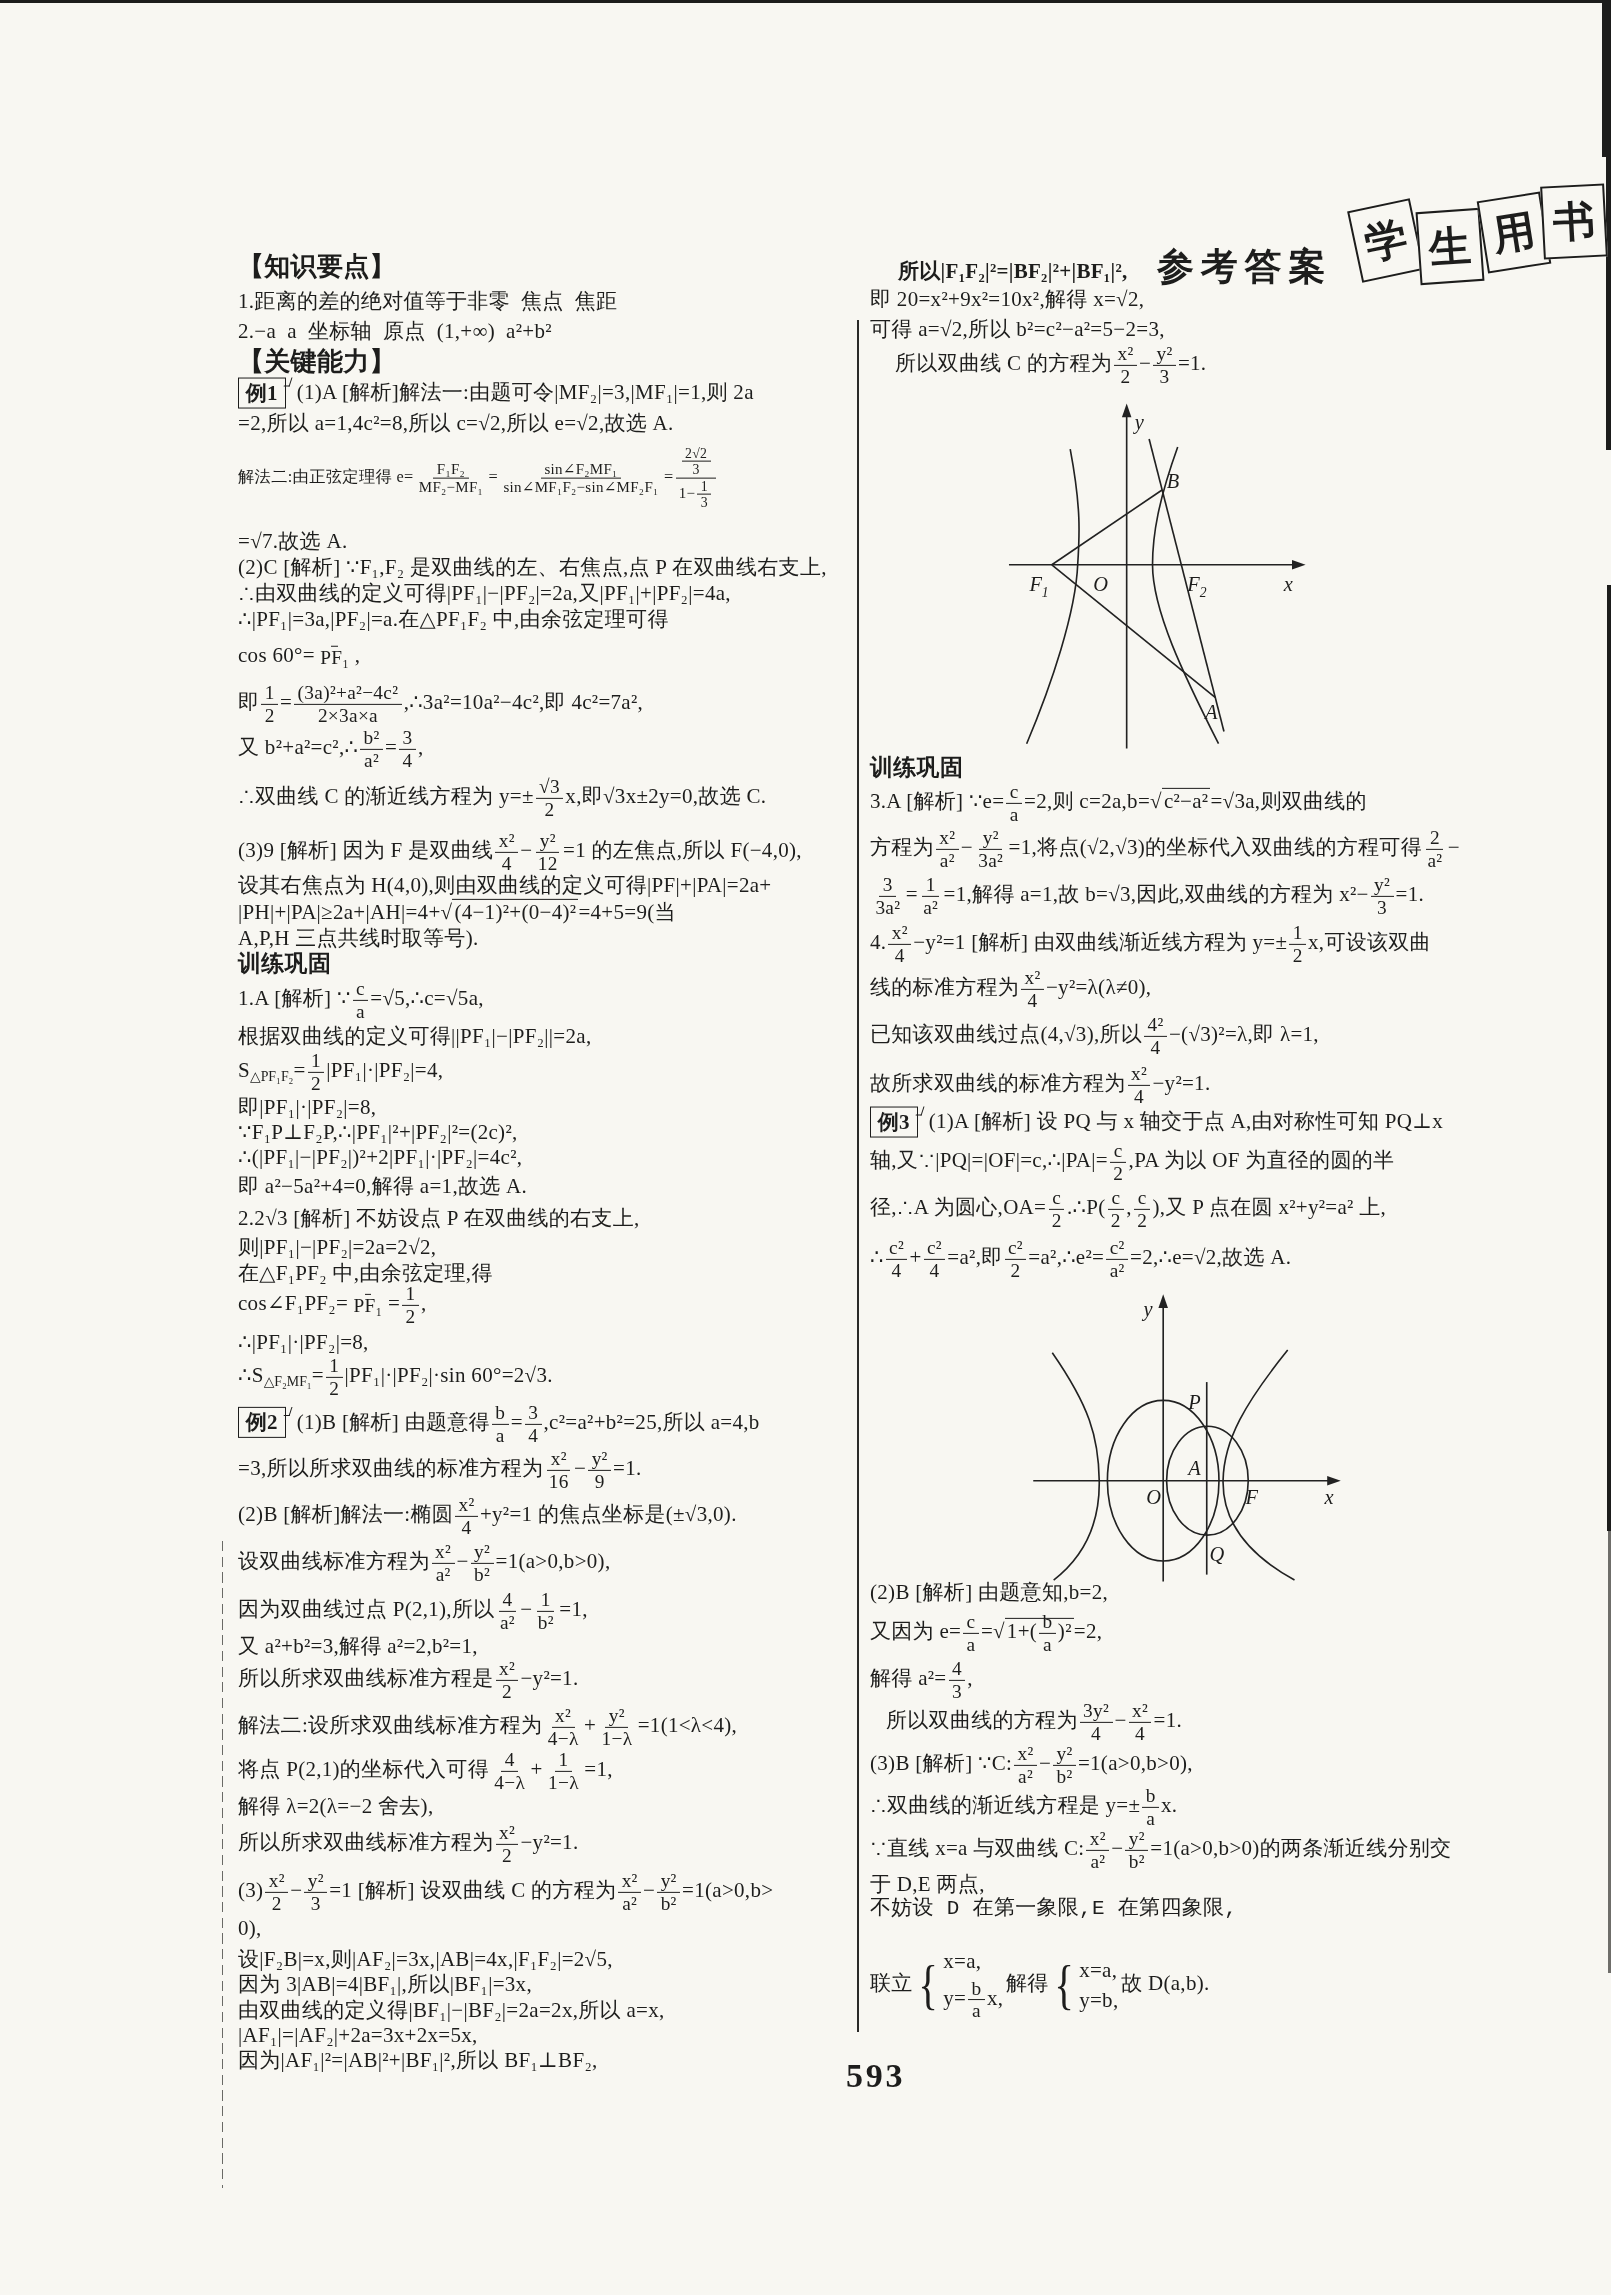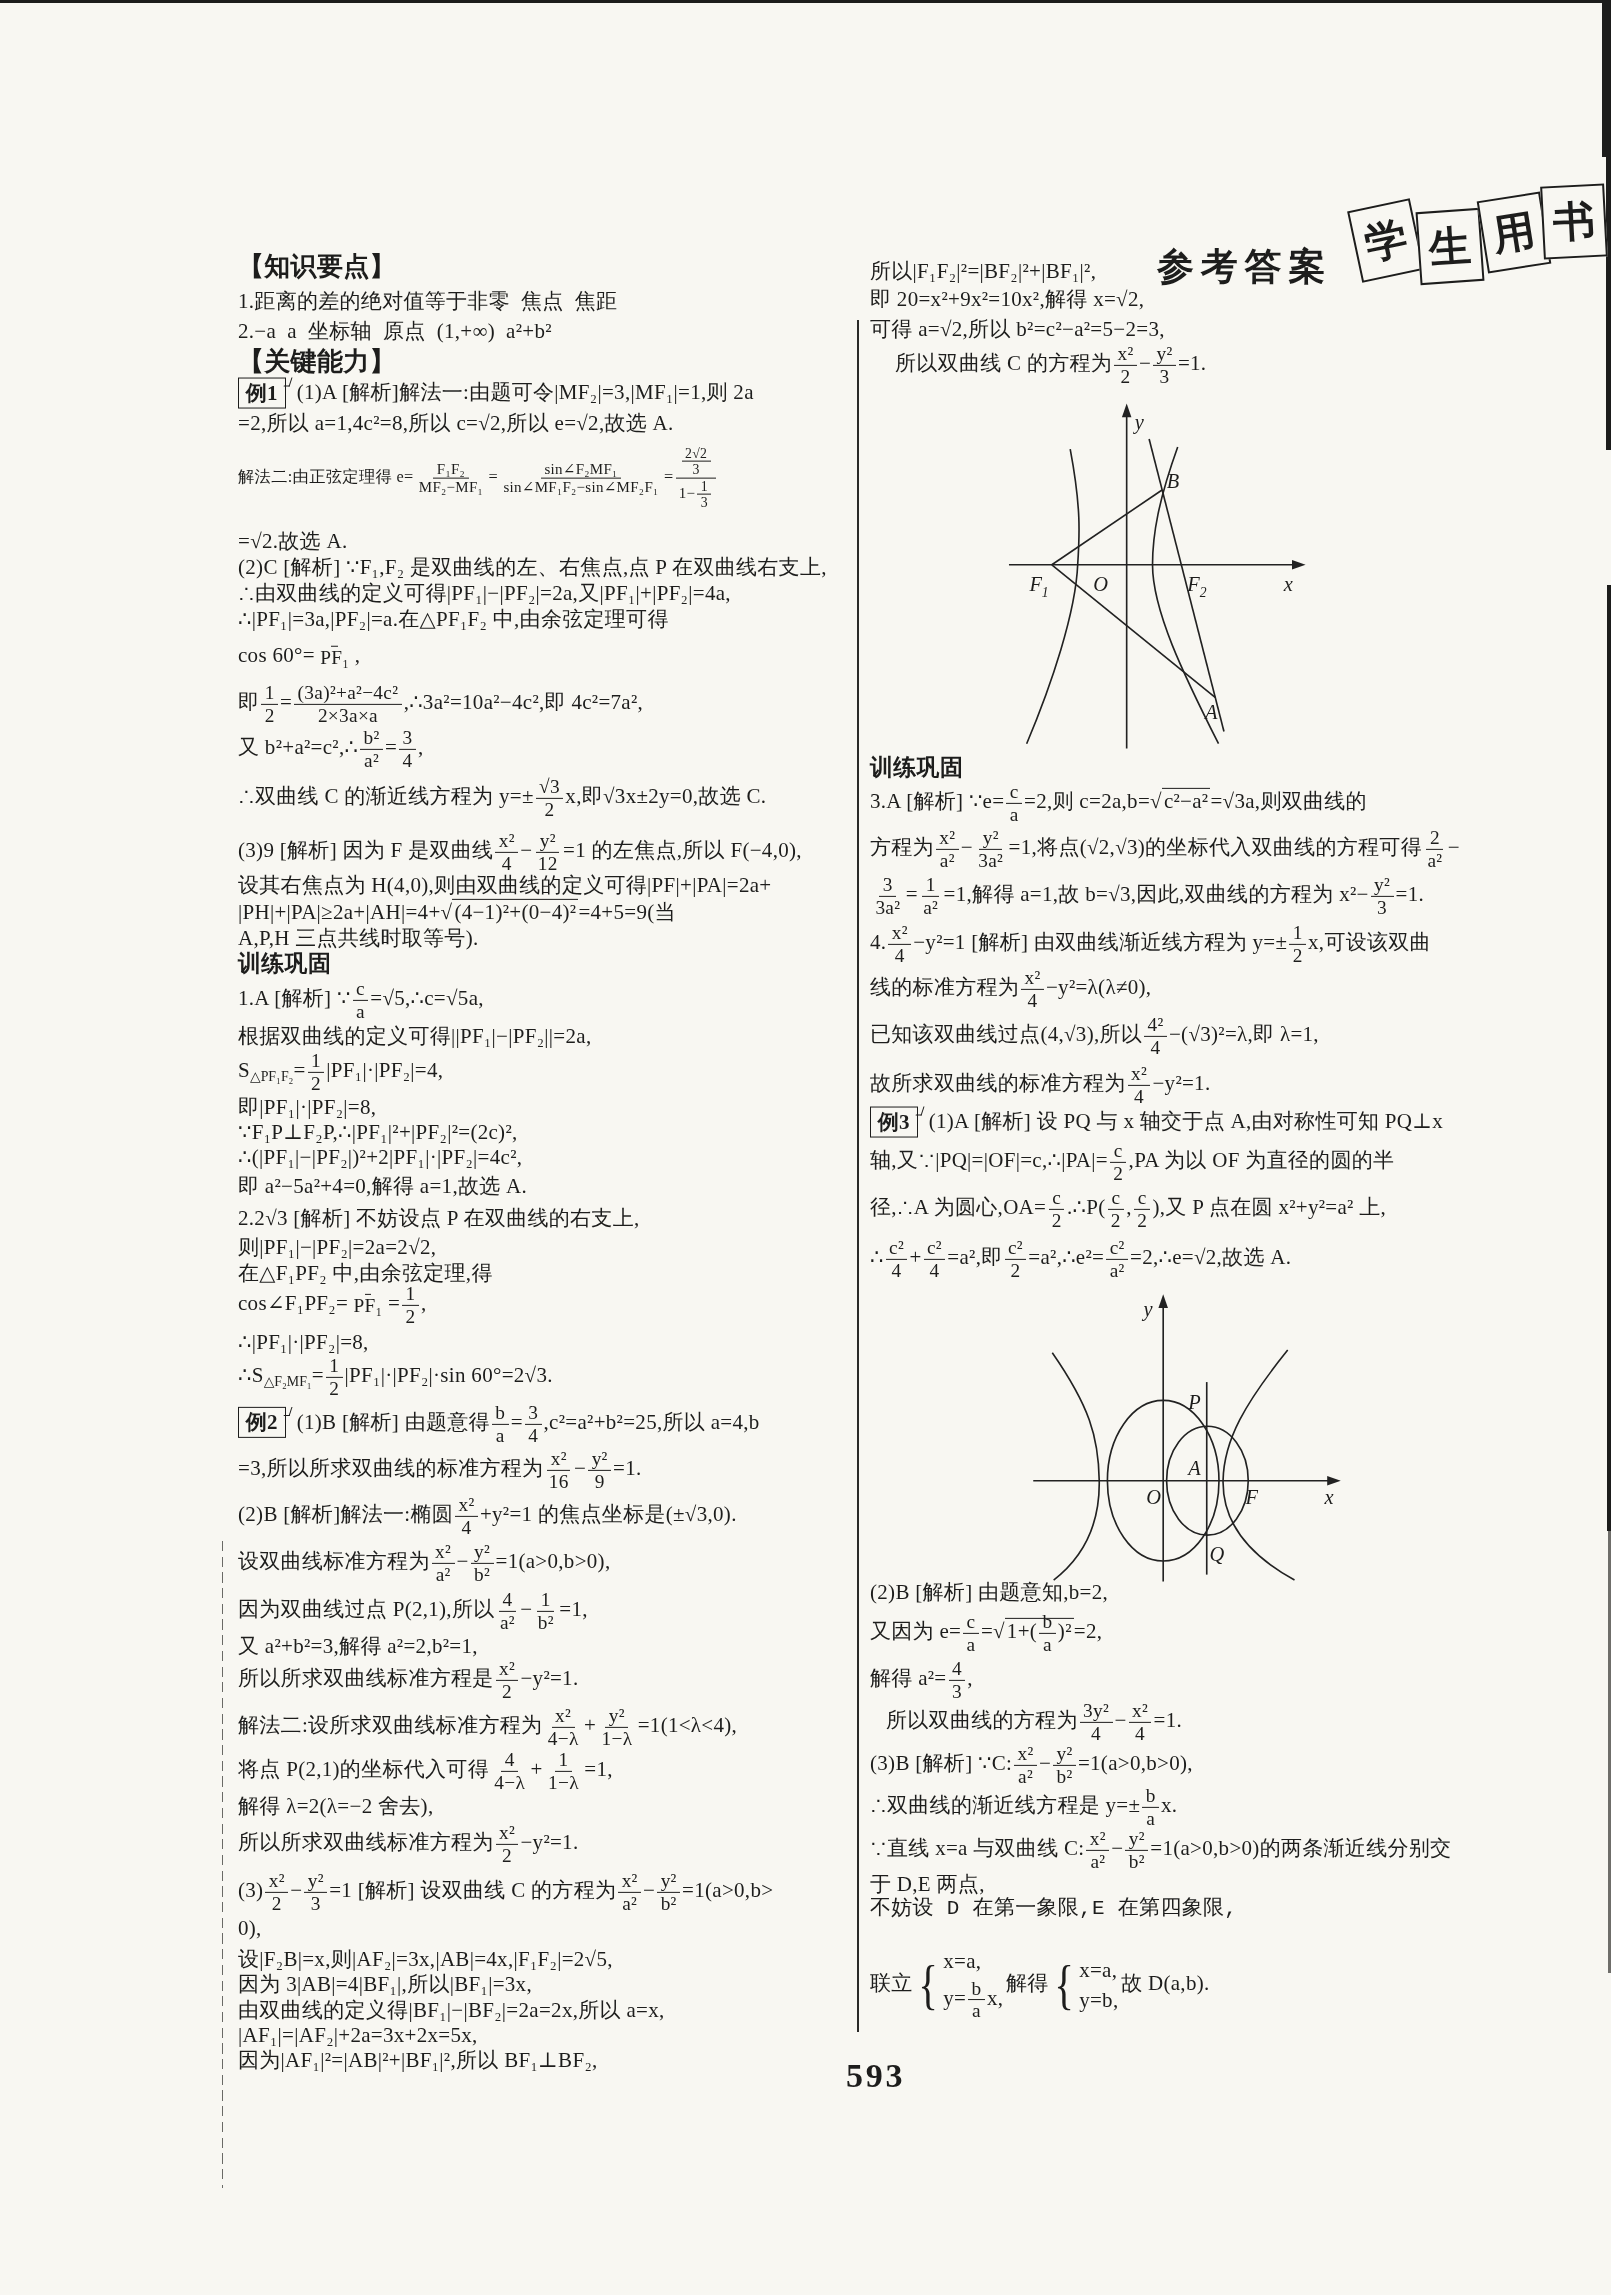--- a/index.html
+++ b/index.html
@@ -103,21 +103,21 @@
 
   <div class="pagenum" style="left:846px;top:2057px;">593</div>
 
 <div class="ln b" style="left: 238px; top: 267px; font-size: 26px;">【知识要点】</div>
     <div class="ln" style="left: 238px; top: 301px;">1.距离的差的绝对值等于非零  焦点  焦距</div>
     <div class="ln" style="left: 238px; top: 331px; font-family: Liberation Serif, serif;">2.−a  a  坐标轴  原点  (1,+∞)  a²+b²</div>
     <div class="ln b" style="left: 238px; top: 362px; font-size: 26px;">【关键能力】</div>
     <div class="ln" style="left: 238px; top: 393px;"><span class="exbox">例1</span>(1)A [解析]解法一:由题可令|MF₂|=3,|MF₁|=1,则 2a</div>
     <div class="ln" style="left: 238px; top: 423px;">=2,所以 a=1,4c²=8,所以 c=√2,所以 e=√2,故选 A.</div>
     <div class="ln" style="left: 238px; top: 478px; font-size: 16.3px;">解法二:由正弦定理得 e=<span class="frac"><span class="num">F₁F₂</span><span class="den">MF₂−MF₁</span></span>=<span class="frac"><span class="num">sin∠F₂MF₁</span><span class="den">sin∠MF₁F₂−sin∠MF₂F₁</span></span>=<span class="frac"><span class="num"><span class="frac"><span class="num">2√2</span><span class="den">3</span></span></span><span class="den">1−<span class="frac"><span class="num">1</span><span class="den">3</span></span></span></span></div>
-    <div class="ln" style="left: 238px; top: 541px;">=√2.故选 A.</div>
+    <div class="ln" style="left: 238px; top: 541px;">=√7.故选 A.</div>
     <div class="ln" style="left: 238px; top: 567px;">(2)C [解析] ∵F₁,F₂ 是双曲线的左、右焦点,点 P 在双曲线右支上,</div>
     <div class="ln" style="left: 238px; top: 593px;">∴由双曲线的定义可得|PF₁|−|PF₂|=2a,又|PF₁|+|PF₂|=4a,</div>
     <div class="ln" style="left: 238px; top: 619px;">∴|PF₁|=3a,|PF₂|=a.在△PF₁F₂ 中,由余弦定理可得</div>
     <div class="ln" style="left: 238px; top: 655px;">cos 60°=<span class="frac"><span class="num"></span><span class="den">PF₁</span></span>,</div>
     <div class="ln" style="left: 238px; top: 704px;">即<span class="frac"><span class="num">1</span><span class="den">2</span></span>=<span class="frac"><span class="num">(3a)²+a²−4c²</span><span class="den">2×3a×a</span></span>,∴3a²=10a²−4c²,即 4c²=7a²,</div>
     <div class="ln" style="left: 238px; top: 749px;">又 b²+a²=c²,∴<span class="frac"><span class="num">b²</span><span class="den">a²</span></span>=<span class="frac"><span class="num">3</span><span class="den">4</span></span>,</div>
     <div class="ln" style="left: 238px; top: 798px;">∴双曲线 C 的渐近线方程为 y=±<span class="frac"><span class="num">√3</span><span class="den">2</span></span>x,即√3x±2y=0,故选 C.</div>
     <div class="ln" style="left: 238px; top: 852px;">(3)9 [解析] 因为 F 是双曲线<span class="frac"><span class="num">x²</span><span class="den">4</span></span>−<span class="frac"><span class="num">y²</span><span class="den">12</span></span>=1 的左焦点,所以 F(−4,0),</div>
     <div class="ln" style="left: 238px; top: 885px;">设其右焦点为 H(4,0),则由双曲线的定义可得|PF|+|PA|=2a+</div>
     <div class="ln" style="left: 238px; top: 912px;">|PH|+|PA|≥2a+|AH|=4+<span class="sq">√<span class="ov">(4−1)²+(0−4)²</span></span>=4+5=9(当</div>
@@ -147,21 +147,21 @@
     <div class="ln" style="left: 238px; top: 1771px;">将点 P(2,1)的坐标代入可得<span class="frac"><span class="num">4</span><span class="den">4−λ</span></span>+<span class="frac"><span class="num">1</span><span class="den">1−λ</span></span>=1,</div>
     <div class="ln" style="left: 238px; top: 1806px;">解得 λ=2(λ=−2 舍去),</div>
     <div class="ln" style="left: 238px; top: 1844px;">所以所求双曲线标准方程为<span class="frac"><span class="num">x²</span><span class="den">2</span></span>−y²=1.</div>
     <div class="ln" style="left: 238px; top: 1892px;">(3)<span class="frac"><span class="num">x²</span><span class="den">2</span></span>−<span class="frac"><span class="num">y²</span><span class="den">3</span></span>=1 [解析] 设双曲线 C 的方程为<span class="frac"><span class="num">x²</span><span class="den">a²</span></span>−<span class="frac"><span class="num">y²</span><span class="den">b²</span></span>=1(a&gt;0,b&gt;</div>
     <div class="ln" style="left: 238px; top: 1928px;">0),</div>
     <div class="ln" style="left: 238px; top: 1959px;">设|F₂B|=x,则|AF₂|=3x,|AB|=4x,|F₁F₂|=2√5,</div>
     <div class="ln" style="left: 238px; top: 1984px;">因为 3|AB|=4|BF₁|,所以|BF₁|=3x,</div>
     <div class="ln" style="left: 238px; top: 2010px;">由双曲线的定义得|BF₁|−|BF₂|=2a=2x,所以 a=x,</div>
     <div class="ln" style="left: 238px; top: 2035px;">|AF₁|=|AF₂|+2a=3x+2x=5x,</div>
     <div class="ln" style="left: 238px; top: 2060px;">因为|AF₁|²=|AB|²+|BF₁|²,所以 BF₁⊥BF₂,</div>
-    <div class="ln" style="left: 870px; top: 271px;">所以|F₁F₂|²=|BF₂|²+|BF₁|²,</div>
+    <div class="ln" style="left: 898px; top: 271px; font-weight: bold;">所以|F₁F₂|²=|BF₂|²+|BF₁|²,</div>
     <div class="ln" style="left: 870px; top: 299px;">即 20=x²+9x²=10x²,解得 x=√2,</div>
     <div class="ln" style="left: 870px; top: 329px; text-align: center;">可得 a=√2,所以 b²=c²−a²=5−2=3,</div>
     <div class="ln" style="left: 870px; top: 365px; margin-left: 25px;">所以双曲线 C 的方程为<span class="frac"><span class="num">x²</span><span class="den">2</span></span>−<span class="frac"><span class="num">y²</span><span class="den">3</span></span>=1.</div>
     <div class="ln b" style="left: 870px; top: 768px; font-size: 23px;">训练巩固</div>
     <div class="ln" style="left: 870px; top: 803px;">3.A [解析] ∵e=<span class="frac"><span class="num">c</span><span class="den">a</span></span>=2,则 c=2a,b=<span class="sq">√<span class="ov">c²−a²</span></span>=√3a,则双曲线的</div>
     <div class="ln" style="left: 870px; top: 849px;">方程为<span class="frac"><span class="num">x²</span><span class="den">a²</span></span>−<span class="frac"><span class="num">y²</span><span class="den">3a²</span></span>=1,将点(√2,√3)的坐标代入双曲线的方程可得<span class="frac"><span class="num">2</span><span class="den">a²</span></span>−</div>
     <div class="ln" style="left: 870px; top: 896px;"><span class="frac"><span class="num">3</span><span class="den">3a²</span></span>=<span class="frac"><span class="num">1</span><span class="den">a²</span></span>=1,解得 a=1,故 b=√3,因此,双曲线的方程为 x²−<span class="frac"><span class="num">y²</span><span class="den">3</span></span>=1.</div>
     <div class="ln" style="left: 870px; top: 944px;">4.<span class="frac"><span class="num">x²</span><span class="den">4</span></span>−y²=1 [解析] 由双曲线渐近线方程为 y=±<span class="frac"><span class="num">1</span><span class="den">2</span></span>x,可设该双曲</div>
     <div class="ln" style="left: 870px; top: 989px;">线的标准方程为<span class="frac"><span class="num">x²</span><span class="den">4</span></span>−y²=λ(λ≠0),</div>
     <div class="ln" style="left: 870px; top: 1036px;">已知该双曲线过点(4,√3),所以<span class="frac"><span class="num">4²</span><span class="den">4</span></span>−(√3)²=λ,即 λ=1,</div>

